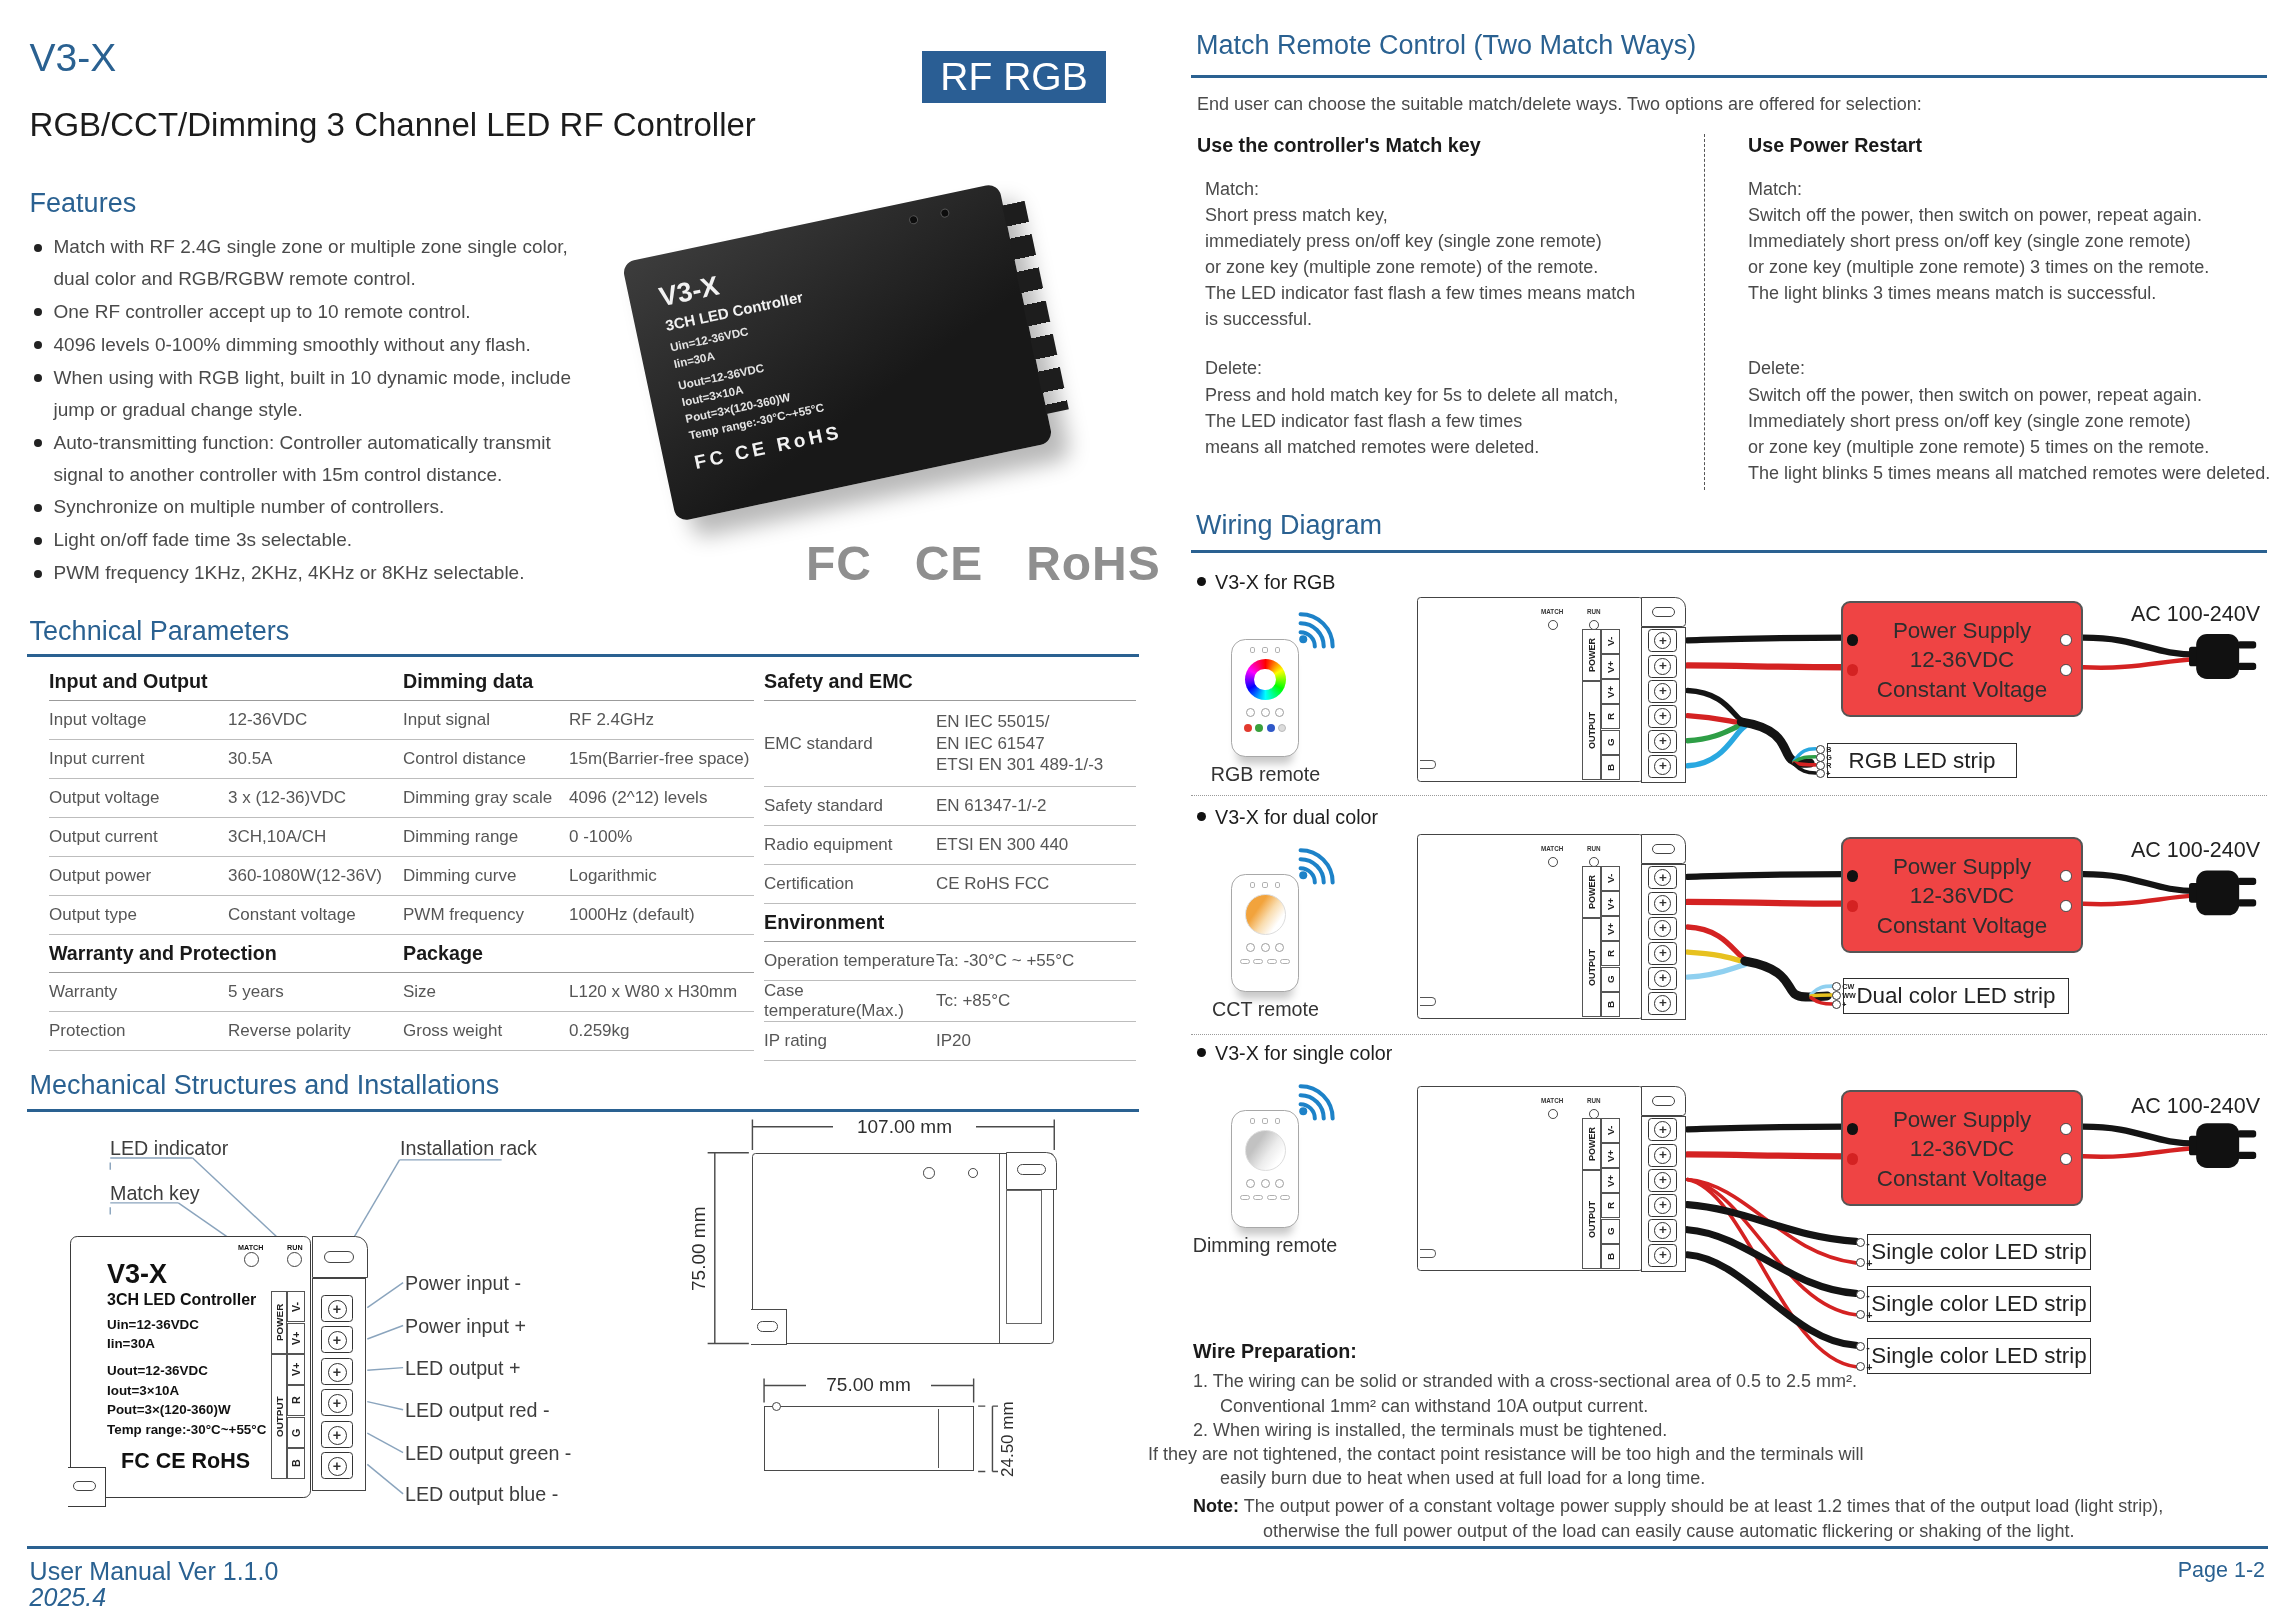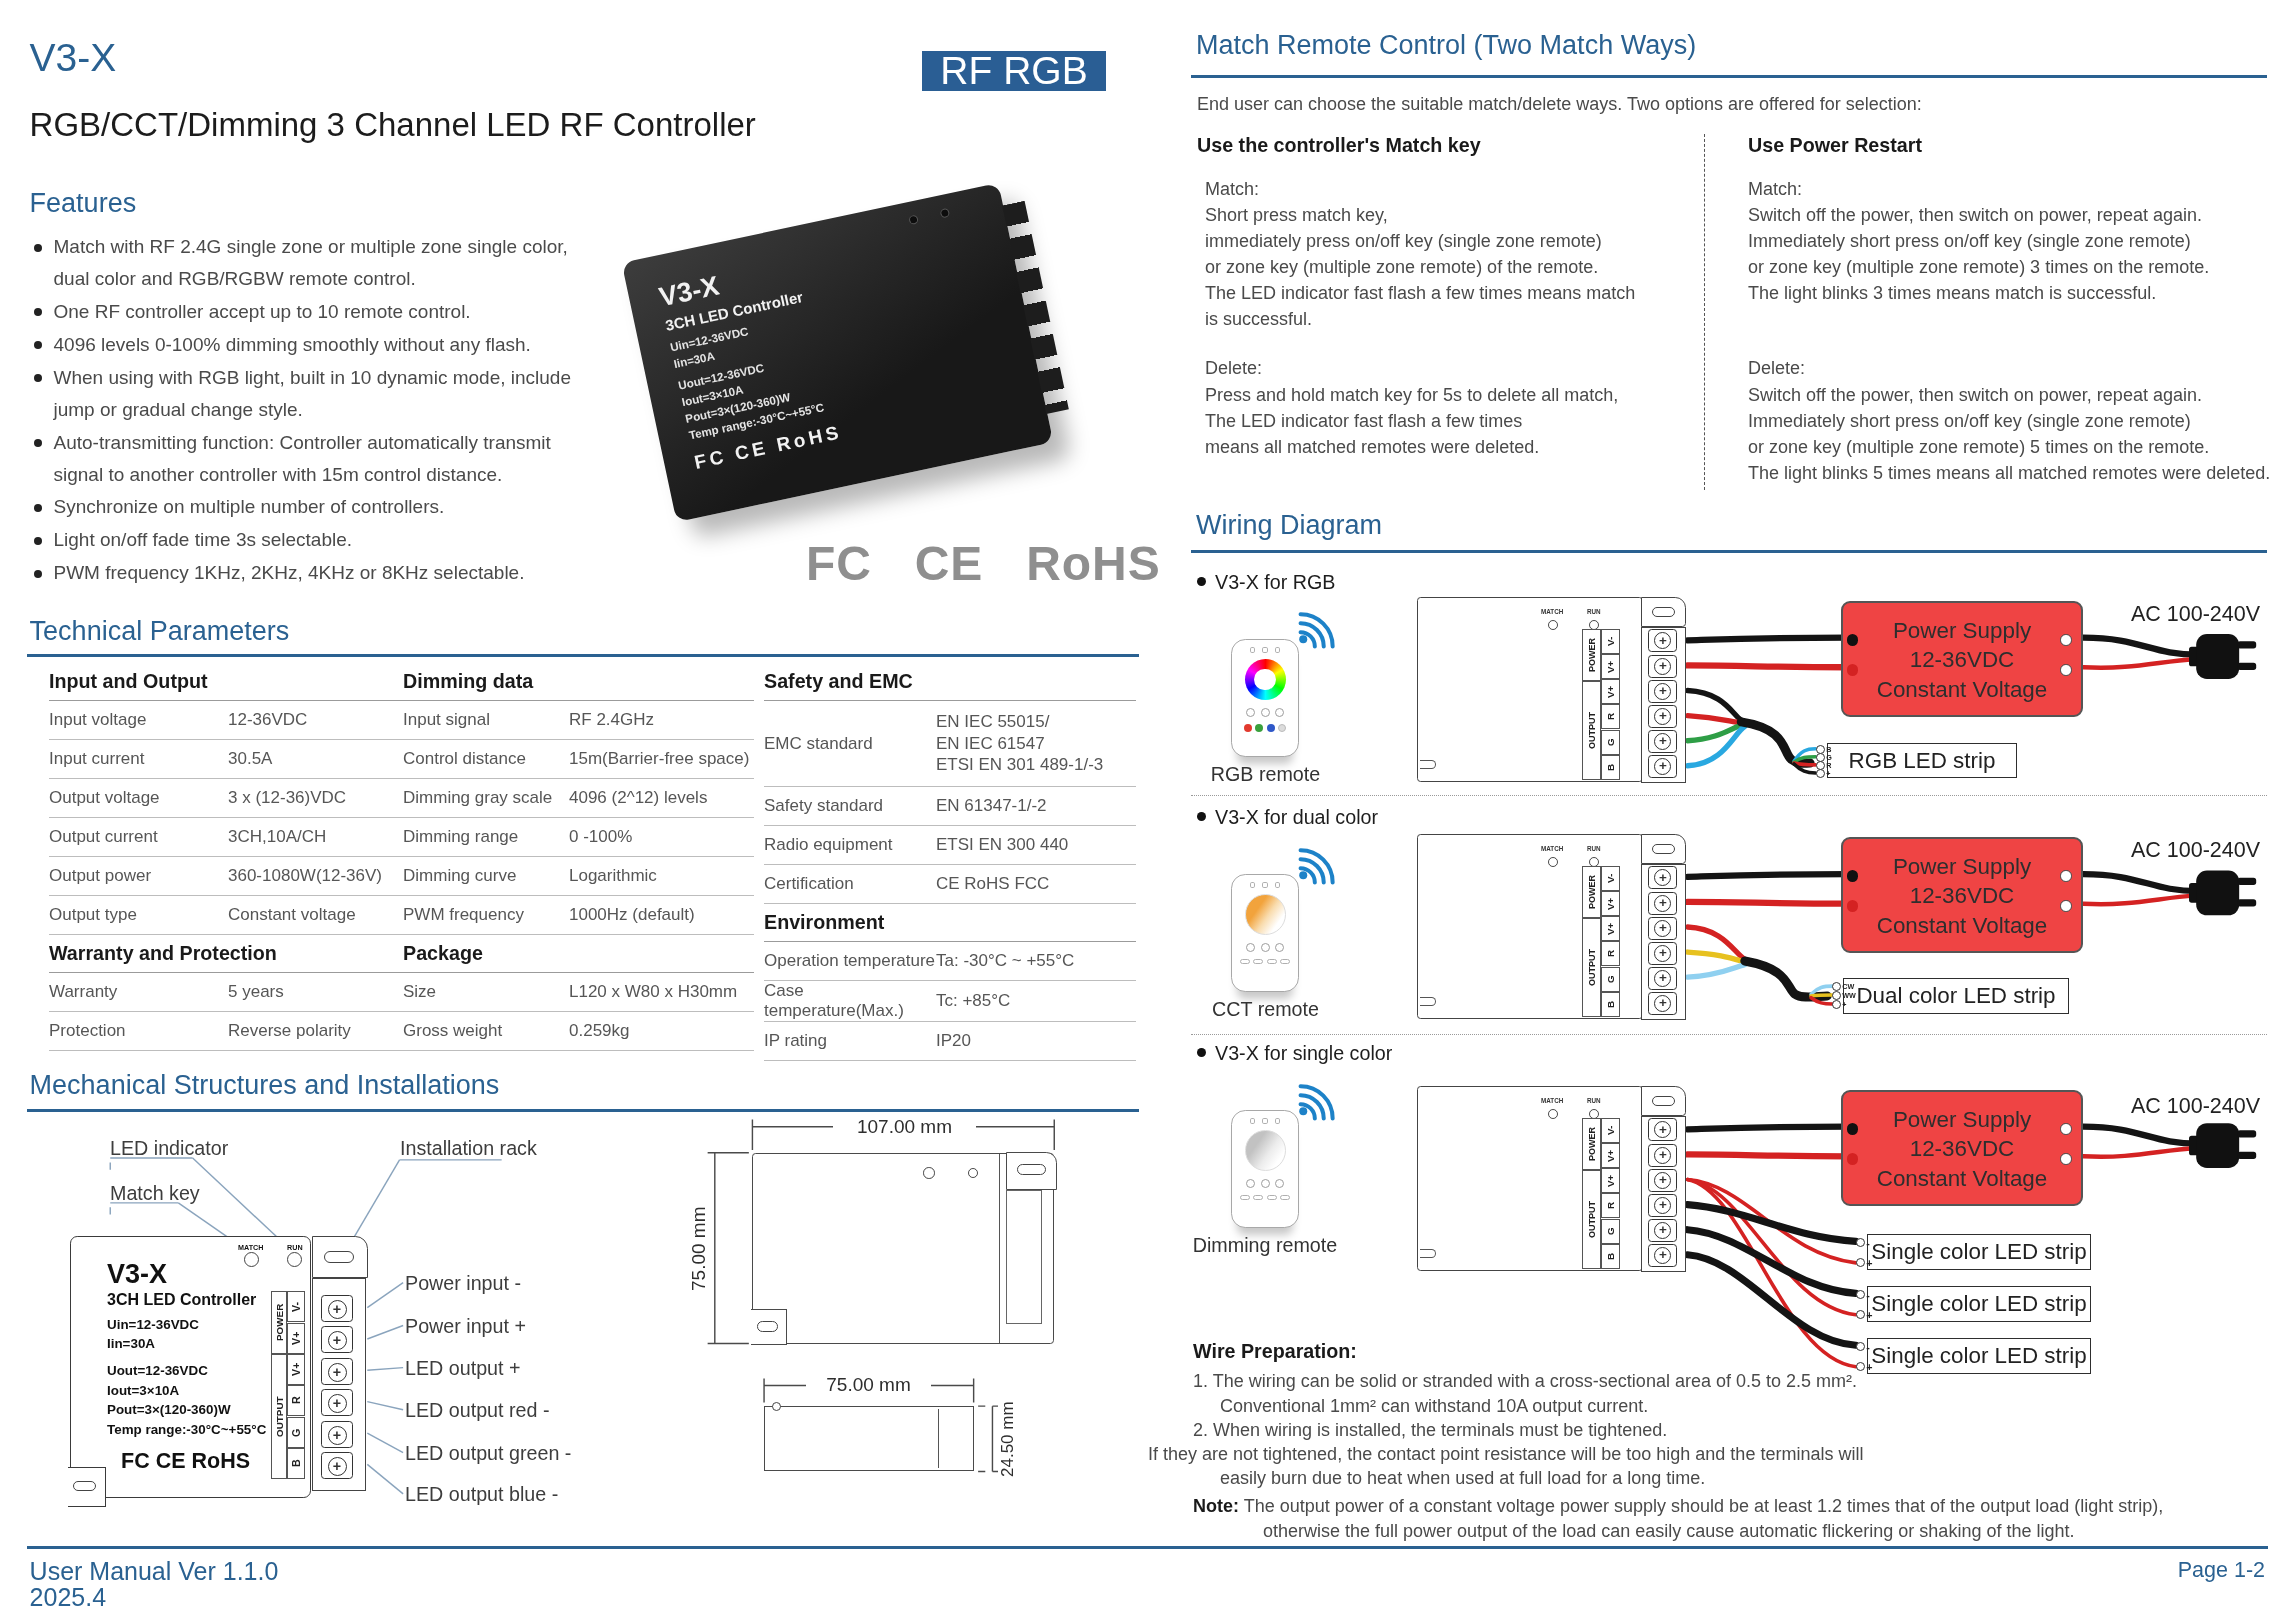--- a/index.html
+++ b/index.html
@@ -182,21 +182,21 @@
 
     <g stroke="#4a4a4a" stroke-width="1.6" fill="none">
       <path d="M840,1258 L1177,1258 M840,1250 L840,1284 M1177,1250 L1177,1284"></path>
       <path d="M798,1287 L798,1500 M790,1287 L836,1287 M790,1500 L836,1500"></path>
       <path d="M853,1547 L1087,1547 M853,1539 L853,1566 M1087,1539 L1087,1566"></path>
       <path d="M1108,1570 L1108,1643 M1100,1570 L1092,1570 M1100,1643 L1092,1643 M1108,1570 L1120,1570 M1108,1643 L1120,1643"></path>
     </g>
   </svg>
 
   <div class="abs z2 blue" style="left:29.6px;top:36px;font-size:39px;">V3-X</div>
-  <div class="abs z2 badge" style="left:922px;top:51px;width:184px;height:40px;">RF RGB</div>
+  <div class="abs z2 badge" style="left:922px;top:51px;width:184px;height:52px;">RF RGB</div>
   <div class="abs z2" style="left:29.6px;top:106px;font-size:33px;color:#1c1c1c;">RGB/CCT/Dimming 3 Channel LED RF Controller</div>
 
   <div class="abs z2 h-sec" style="left:29.6px;top:188px;">Features</div>
   <ul class="abs z2 feat" style="left:32px;top:231px;">
     <li>Match with RF 2.4G single zone or multiple zone single color, dual color and RGB/RGBW remote control.</li>
     <li>One RF controller accept up to 10 remote control.</li>
     <li>4096 levels 0-100% dimming smoothly without any flash.</li>
     <li>When using with RGB light, built in 10 dynamic mode, include jump or gradual change style.</li>
     <li>Auto-transmitting function: Controller automatically transmit signal to another controller with 15m control distance.</li>
     <li>Synchronize on multiple number of controllers.</li>
@@ -731,17 +731,17 @@
   <div class="abs z2 body-t" style="left:1148px;top:1441px;">If they are not tightened, the contact point resistance will be too high and the terminals will</div>
   <div class="abs z2 body-t" style="left:1220px;top:1465px;">easily burn due to heat when used at full load for a long time.</div>
   <div class="abs z2" style="left:1193px;top:1494px;font-size:18px;line-height:25px;color:var(--gray);width:1075px;">
     <b style="color:#1a1a1a;">Note:</b>
     <span>The output power of a constant voltage power supply should be at least 1.2 times that of the output load (light strip),</span>
     <div style="padding-left:70px;">otherwise the full power output of the load can easily cause automatic flickering or shaking of the light.</div>
   </div>
 
   <div class="rule" style="left:27px;top:1546px;width:2241px;height:2.7px;"></div>
   <div class="footer-t" style="left:29.6px;top:1557px;">User Manual Ver 1.1.0</div>
-  <div class="footer-t" style="left:29.6px;top:1583px;">2025.4</div>
+  <div class="footer-t" style="left:29.6px;top:1583px;font-style:italic;">2025.4</div>
   <div class="footer-t" style="left:2149px;top:1558px;width:116px;text-align:right;font-size:21.5px;">Page 1-2</div>
 
 </div>
 
 
 </body></html>

